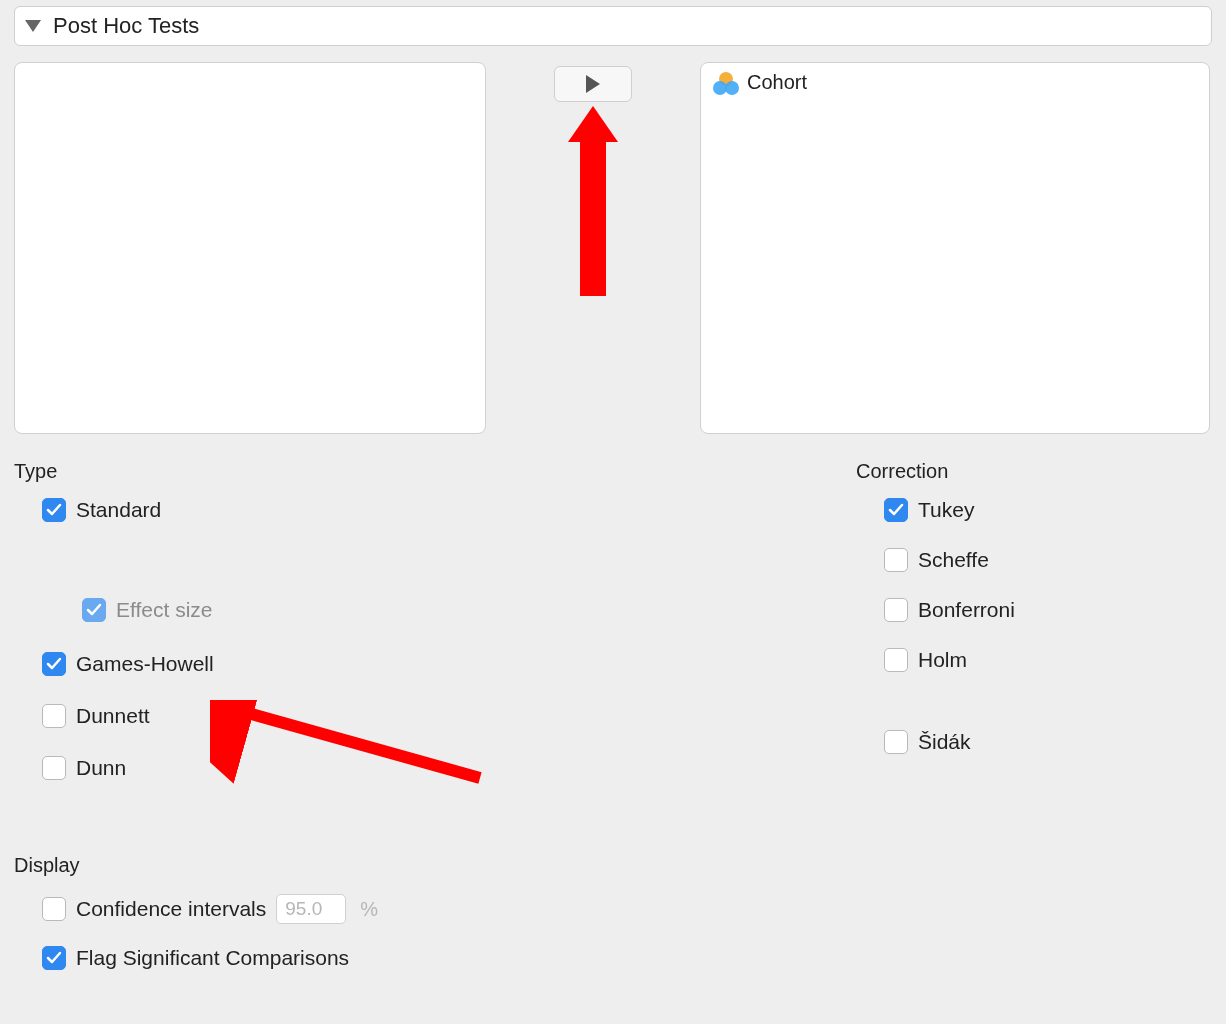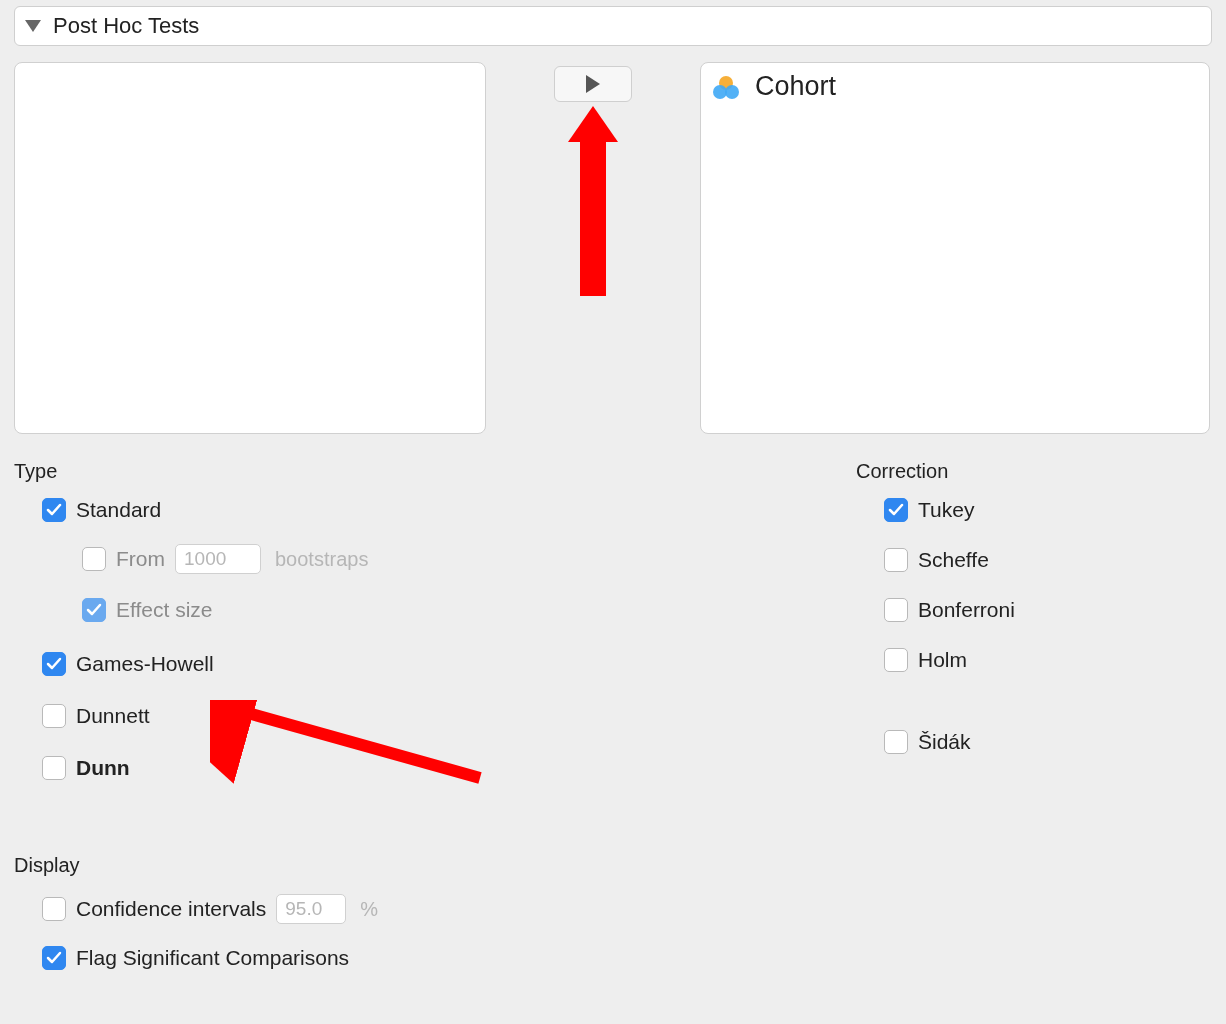--- a/index.html
+++ b/index.html
@@ -40,21 +40,21 @@
   
   .panel {
     position: absolute;
     background: #ffffff;
     border: 1px solid #d0d0d0;
     border-radius: 8px;
   }
   .panel-left  { left: 14px;  top: 62px; width: 472px; height: 372px; }
   .panel-right { left: 700px; top: 62px; width: 510px; height: 372px; padding: 8px 12px; }
 
-  .var-row { display: flex; align-items: center; gap: 16px; font-size: 27px; }
+  .var-row { display: flex; align-items: center; gap: 8px; font-size: 20px; }
   .venn {
     position: relative; width: 26px; height: 22px; flex: 0 0 26px;
   }
   .venn .c { position: absolute; width: 14px; height: 14px; border-radius: 50%; opacity: 0.9; }
   .venn .c1 { left: 6px; top: 0;  background: #f5a623; }
   .venn .c2 { left: 0;  top: 9px; background: #3fa9f5; }
   .venn .c3 { left: 12px; top: 9px; background: #3fa9f5; }
 
   
   .move-btn {
@@ -142,21 +142,21 @@
     font-family: inherit;
   }
   .suffix { color: #b6b6b6; font-size: 20px; margin-left: 4px; }
 
   
   .o-standard    { left: 42px;  top: 498px; }
   .o-from        { left: 82px;  top: 544px; }
   .o-effect      { left: 82px;  top: 598px; }
   .o-games       { left: 42px;  top: 652px; }
   .o-dunnett     { left: 42px;  top: 704px; }
-  .o-dunn        { left: 42px;  top: 756px; font-weight: bold; }
+  .o-dunn        { left: 42px;  top: 756px; }
   .o-ci          { left: 42px;  top: 894px; }
   .o-flag        { left: 42px;  top: 946px; }
 
   
   .o-tukey   { left: 884px; top: 498px; }
   .o-scheffe { left: 884px; top: 548px; }
   .o-bonf    { left: 884px; top: 598px; }
   .o-holm    { left: 884px; top: 648px; }
   .o-sidak   { left: 884px; top: 698px; margin-top: 32px; }
 
@@ -208,28 +208,20 @@
 
   <div class="opt o-standard">
     <span class="chk checked">
       <svg viewBox="0 0 16 16">
           <path d="M2 8 L6 12 L14 3" stroke="#fff" stroke-width="2.5" fill="none" stroke-linecap="round" stroke-linejoin="round"></path>
         </svg>
     </span>
     <span>Standard</span>
   </div>
 
-  <div class="opt o-from">
-    <span class="chk">
-      
-    </span>
-    <span class="dim-text">From</span>
-    <input class="numbox" value="1000" style="">
-    <span class="suffix">bootstraps</span>
-  </div>
 
   <div class="opt o-effect">
     <span class="chk checked-dim">
       <svg viewBox="0 0 16 16">
           <path d="M2 8 L6 12 L14 3" stroke="#fff" stroke-width="2.5" fill="none" stroke-linecap="round" stroke-linejoin="round"></path>
         </svg>
     </span>
     <span class="dim-text">Effect size</span>
   </div>
 

